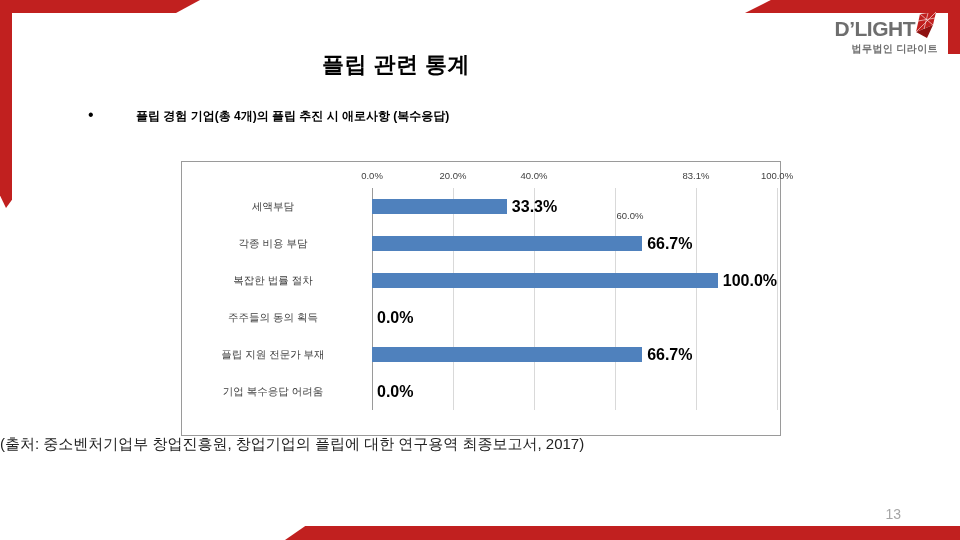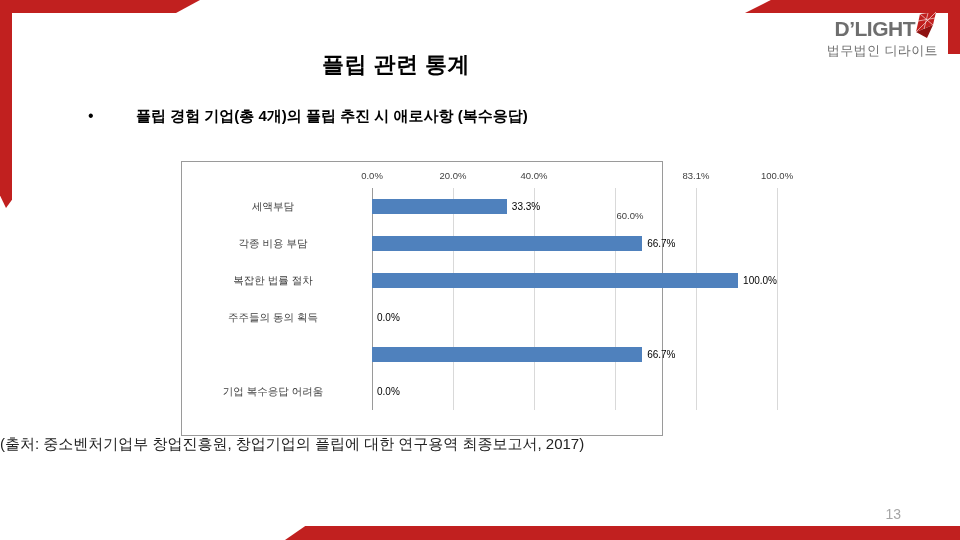--- a/index.html
+++ b/index.html
@@ -88,24 +88,24 @@
   }
   .logo-mark {
     position: relative;
     width: 24px;
     height: 26px;
     margin-left: -2px;
     margin-top: -6px;
   }
   .logo-sub {
     margin-top: 5px;
-    font-size: 13px;
+    font-size: 10px;
     color: #6E6E6E;
     letter-spacing: 0.4px;
-    font-weight: normal;
+    font-weight: bold;
     white-space: nowrap;
   }
 
   
   .slide-title {
     position: absolute;
     left: 0;
     top: 50px;
     width: 792px;
     text-align: center;
@@ -121,32 +121,32 @@
     display: flex;
     align-items: baseline;
   }
   .bullet-dot {
     font-size: 16px;
     color: #000;
     line-height: 1;
     width: 48px;
   }
   .bullet-text {
-    font-size: 15px;
+    font-size: 12px;
     font-weight: bold;
     color: #000;
     white-space: nowrap;
   }
 
   
   .chart-box {
     position: absolute;
     left: 181px;
     top: 161px;
-    width: 482px;
+    width: 600px;
     height: 275px;
     border: 1px solid #9A9A9A;
     background: #ffffff;
     box-sizing: border-box;
   }
   .chart-inner {
     position: relative;
     width: 100%;
     height: 100%;
   }
@@ -210,24 +210,25 @@
     width: 405px;
     height: 100%;
     display: flex;
     align-items: center;
   }
   .bar {
     height: 15px;
     background: #4F81BD;
   }
   .bar-value {
-    font-size: 10px;
+    font-size: 16px;
     color: #000;
     margin-left: 5px;
     white-space: nowrap;
+    font-weight: bold;
   }
 
   
   .source-note {
     position: absolute;
     left: 0;
     top: 435px;
     width: 960px;
     text-align: left;
     font-size: 15px;
@@ -318,20 +319,21 @@
               <div class="bar-value">100.0%</div>
             </div>
           </div>
           <div class="row">
             <div class="cat-label">주주들의 동의 획득</div>
             <div class="bar-track">
               <div class="bar-value">0.0%</div>
             </div>
           </div>
           <div class="row">
+            <div class="cat-label">플립 지원 전문가 부재</div>
             <div class="bar-track">
               <div class="bar" style="width: 270.135px; background: rgb(79, 129, 189);"></div>
               <div class="bar-value">66.7%</div>
             </div>
           </div>
           <div class="row">
             <div class="cat-label">기업 복수응답 어려움</div>
             <div class="bar-track">
               <div class="bar-value">0.0%</div>
             </div>

